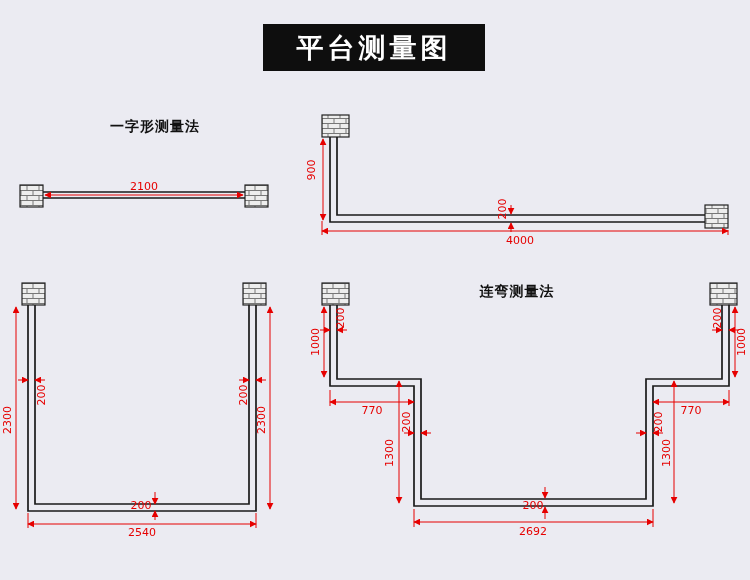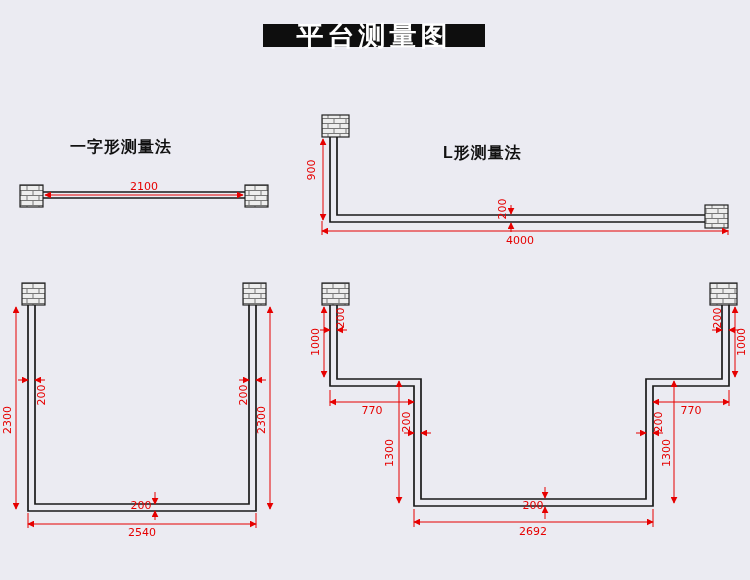--- a/index.html
+++ b/index.html
@@ -6,27 +6,27 @@
     --bg:#ebebf2;
     --ink:#1a1a1a;
     --dim:#e60000;
   }
   html,body{margin:0;padding:0;}
   .canvas{
     position:relative;width:750px;height:580px;background:var(--bg);
     font-family:"Liberation Sans","DejaVu Sans",sans-serif;overflow:hidden;
   }
   .title{
-    position:absolute;left:263px;top:24px;width:222px;height:23px;
+    position:absolute;left:263px;top:24px;width:222px;height:47px;
     background:#0e0e0e;color:#ffffff;font-size:27px;font-weight:700;
     display:flex;align-items:center;justify-content:center;letter-spacing:4px;
   }
   .sec-label{
-    position:absolute;width:170px;
-    font-size:16px;font-weight:700;color:#111;letter-spacing:1px;margin-top:19px;
+    position:absolute;width:170px;text-align:center;
+    font-size:14px;font-weight:700;color:#111;letter-spacing:1px;
   }
   svg.diag{position:absolute;overflow:visible;}
   .bar{fill:none;stroke:var(--ink);stroke-width:1.7;}
   .brick{fill:url(#brickpat);stroke:#222;stroke-width:1.2;}
   .dim{stroke:var(--dim);stroke-width:1;fill:none;}
   .dimtxt{fill:var(--dim);font-size:11px;font-family:"DejaVu Sans","Liberation Sans",sans-serif;}
   .arrowhead{fill:var(--dim);}
   .mortar{stroke:#777;stroke-width:1;fill:none;}
 </style>
 </head>
@@ -42,21 +42,21 @@
       </pattern>
       <marker id="ar" viewBox="0 0 10 10" refX="9" refY="5" markerWidth="7" markerHeight="7" orient="auto-start-reverse">
         <path class="arrowhead" d="M0,0 L10,5 L0,10 z"></path>
       </marker>
     </defs>
   </svg>
 
   <div class="title">平台测量图</div>
 
   <div class="sec-label" style="left:70px;top:118px">一字形测量法</div>
-  <div class="sec-label" style="left:443px;top:124px">L形测量法</div>
+  <div class="sec-label" style="left:432px;top:283px">连弯测量法</div>
 
   <svg class="diag" style="left:0;top:175px" width="290" height="50" viewBox="0 0 290 50">
     <rect class="brick" x="20" y="10" width="23" height="22"></rect>
     <rect class="brick" x="245" y="10" width="23" height="22"></rect>
     <path class="bar" d="M43,17 H245 M43,23 H245"></path>
     <line class="dim" x1="45" y1="20" x2="243" y2="20" marker-start="url(#ar)" marker-end="url(#ar)"></line>
     <text class="dimtxt" x="144" y="15" text-anchor="middle">2100</text>
   </svg>
 
   <svg class="diag" style="left:295px;top:108px" width="455" height="150" viewBox="0 0 455 150">

